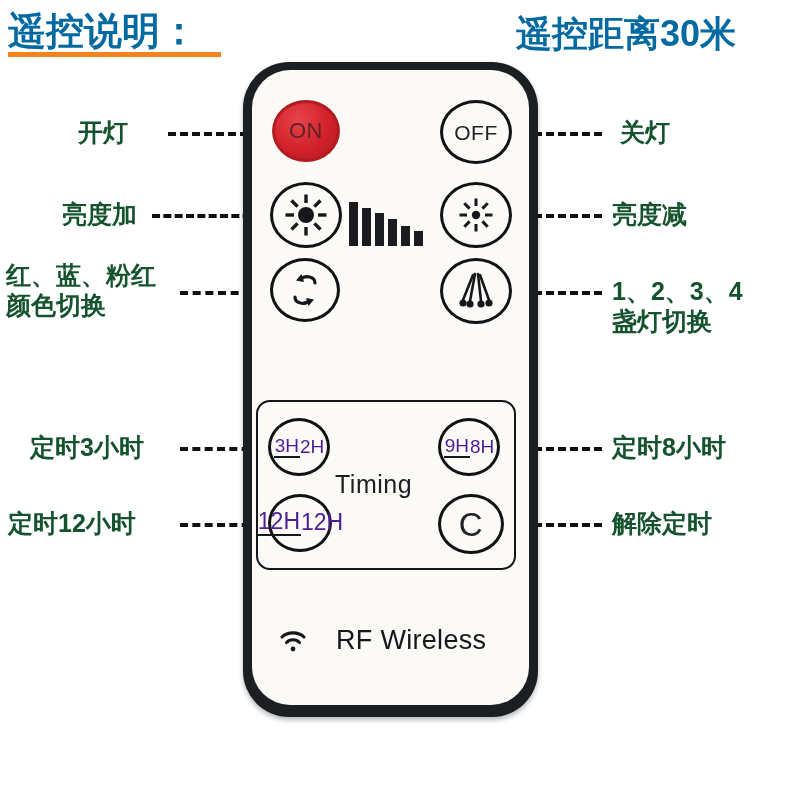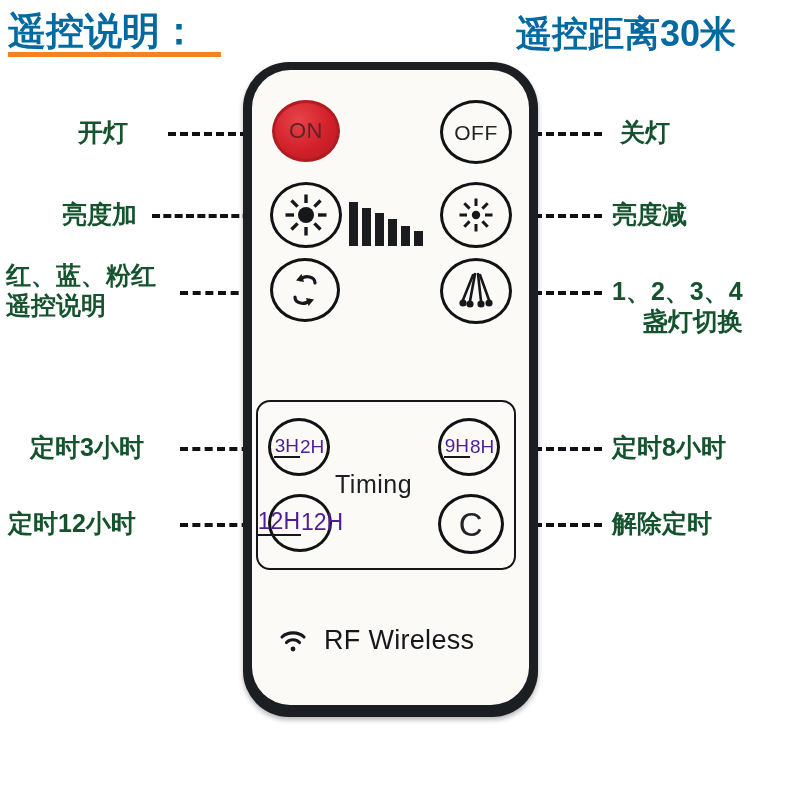--- a/index.html
+++ b/index.html
@@ -179,21 +179,21 @@
   #btn-c  { left: 438px; top: 494px; width: 66px; height: 60px; }
   #btn-c .btn-label { font-size: 33px; font-weight: normal; }
 
   
   #rf-row {
     position: absolute;
     left: 278px;
     top: 625px;
     display: flex;
     align-items: center;
-    gap: 16px;
+    gap: 28px;
   }
   #rf-text {
     font-size: 27px;
     color: #16171a;
     font-weight: normal;
     letter-spacing: 0.3px;
   }
 
   
   .callout {
@@ -236,32 +236,32 @@
   <div class="leader" style="left:522px; top:291px; width:80px;"></div>
   <div class="leader" style="left:522px; top:447px; width:80px;"></div>
   <div class="leader" style="left:522px; top:523px; width:80px;"></div>
 
   <div class="callout" style="left:78px; top:118px;">开灯</div>
 
   <div class="callout" style="left:62px; top:200px;">亮度加</div>
 
   <div class="callout two-line" style="left:6px; top:260px;">
     <div>红、蓝、粉红</div>
-    <div>遥控说明</div>
+    <div>颜色切换</div>
   </div>
 
   <div class="callout" style="left:30px; top:433px;">定时3小时</div>
 
   <div class="callout" style="left:8px; top:509px;">定时12小时</div>
 
   <div class="callout" style="left:620px; top:118px;">关灯</div>
 
   <div class="callout" style="left:612px; top:200px;">亮度减</div>
 
-  <div class="callout two-line" style="left:612px; top:276px;text-align:right;">
+  <div class="callout two-line" style="left:612px; top:276px;">
     <div>1、2、3、4</div>
     <div>盏灯切换</div>
   </div>
 
   <div class="callout" style="left:612px; top:433px;">定时8小时</div>
 
   <div class="callout" style="left:612px; top:509px;">解除定时</div>
 
   <div id="remote">
     <div id="remote-face"></div>

